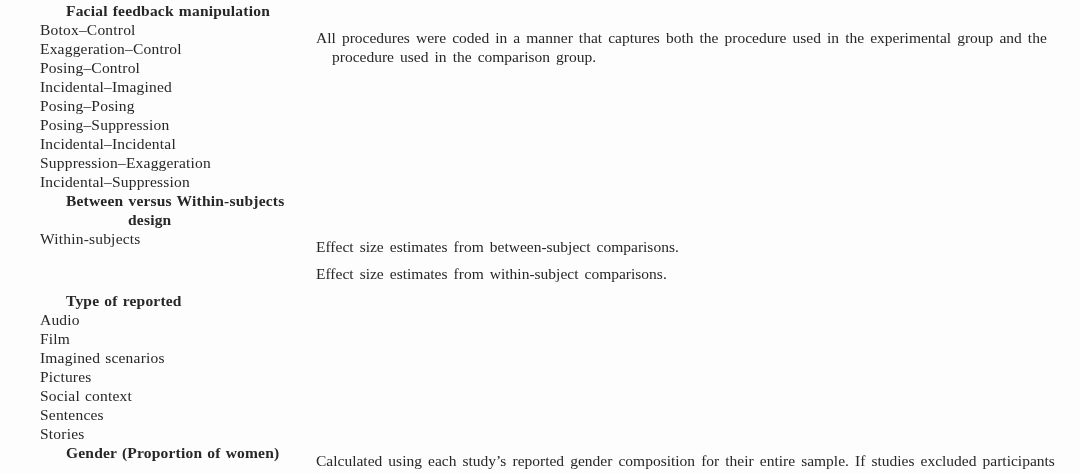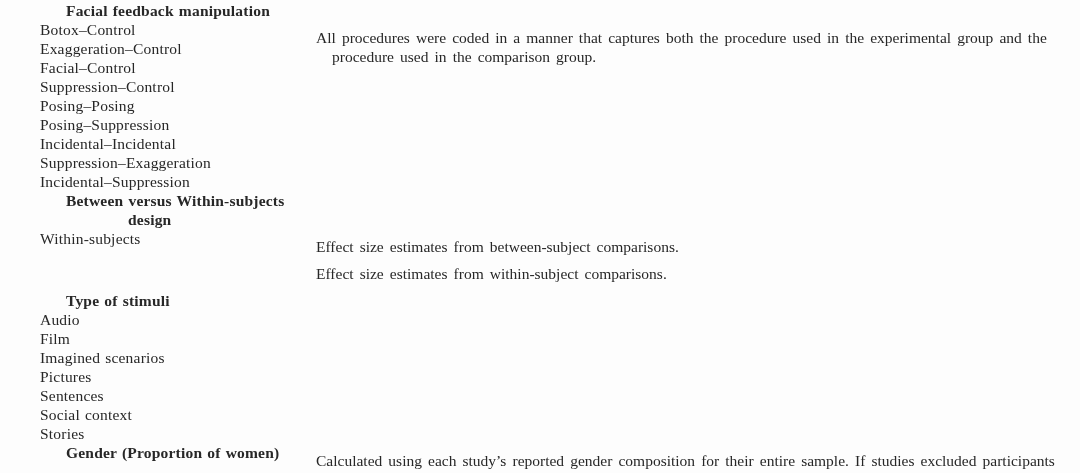--- a/index.html
+++ b/index.html
@@ -55,22 +55,22 @@
 </head>
 <body>
 
 <div class="page">
   <div id="moderator-table">
       <div class="section">
         <div class="left">
           <div class="mod-header">Facial feedback manipulation</div>
           <div class="mod-item">Botox–Control</div>
           <div class="mod-item">Exaggeration–Control</div>
-          <div class="mod-item">Facial–Control</div>
-          <div class="mod-item">Suppression–Control</div>
+          <div class="mod-item">Posing–Control</div>
+          <div class="mod-item">Incidental–Imagined</div>
           <div class="mod-item">Posing–Posing</div>
           <div class="mod-item">Posing–Suppression</div>
           <div class="mod-item">Incidental–Incidental</div>
           <div class="mod-item">Suppression–Exaggeration</div>
           <div class="mod-item">Incidental–Suppression</div>
         </div>
         <div class="right" style="padding-top: 19px;">
           <p class="desc">All procedures were coded in a manner that captures both the procedure used in the experimental group and the procedure used in the comparison group.</p>
         </div>
       </div>
@@ -79,27 +79,27 @@
           <div class="mod-header">Between versus Within-subjects design</div>
           <div class="mod-item">Within-subjects</div>
         </div>
         <div class="right" style="padding-top: 38px;">
           <p class="desc">Effect size estimates from between-subject comparisons.</p>
           <p class="desc">Effect size estimates from within-subject comparisons.</p>
         </div>
       </div>
       <div class="section">
         <div class="left">
-          <div class="mod-header">Type of stimuli</div>
+          <div class="mod-header">Type of reported</div>
           <div class="mod-item">Audio</div>
           <div class="mod-item">Film</div>
           <div class="mod-item">Imagined scenarios</div>
           <div class="mod-item">Pictures</div>
+          <div class="mod-item">Social context</div>
           <div class="mod-item">Sentences</div>
-          <div class="mod-item">Social context</div>
           <div class="mod-item">Stories</div>
         </div>
         <div class="right" style="padding-top: 0px;"></div>
       </div>
       <div class="section">
         <div class="left">
           <div class="mod-header">Gender (Proportion of women)</div>
         </div>
         <div class="right" style="padding-top: 0px;">
           <p class="desc">Calculated using each study’s reported gender composition for their entire sample. If studies excluded participants and reported the gender composition of their remaining sample, we used these updated values.</p>

